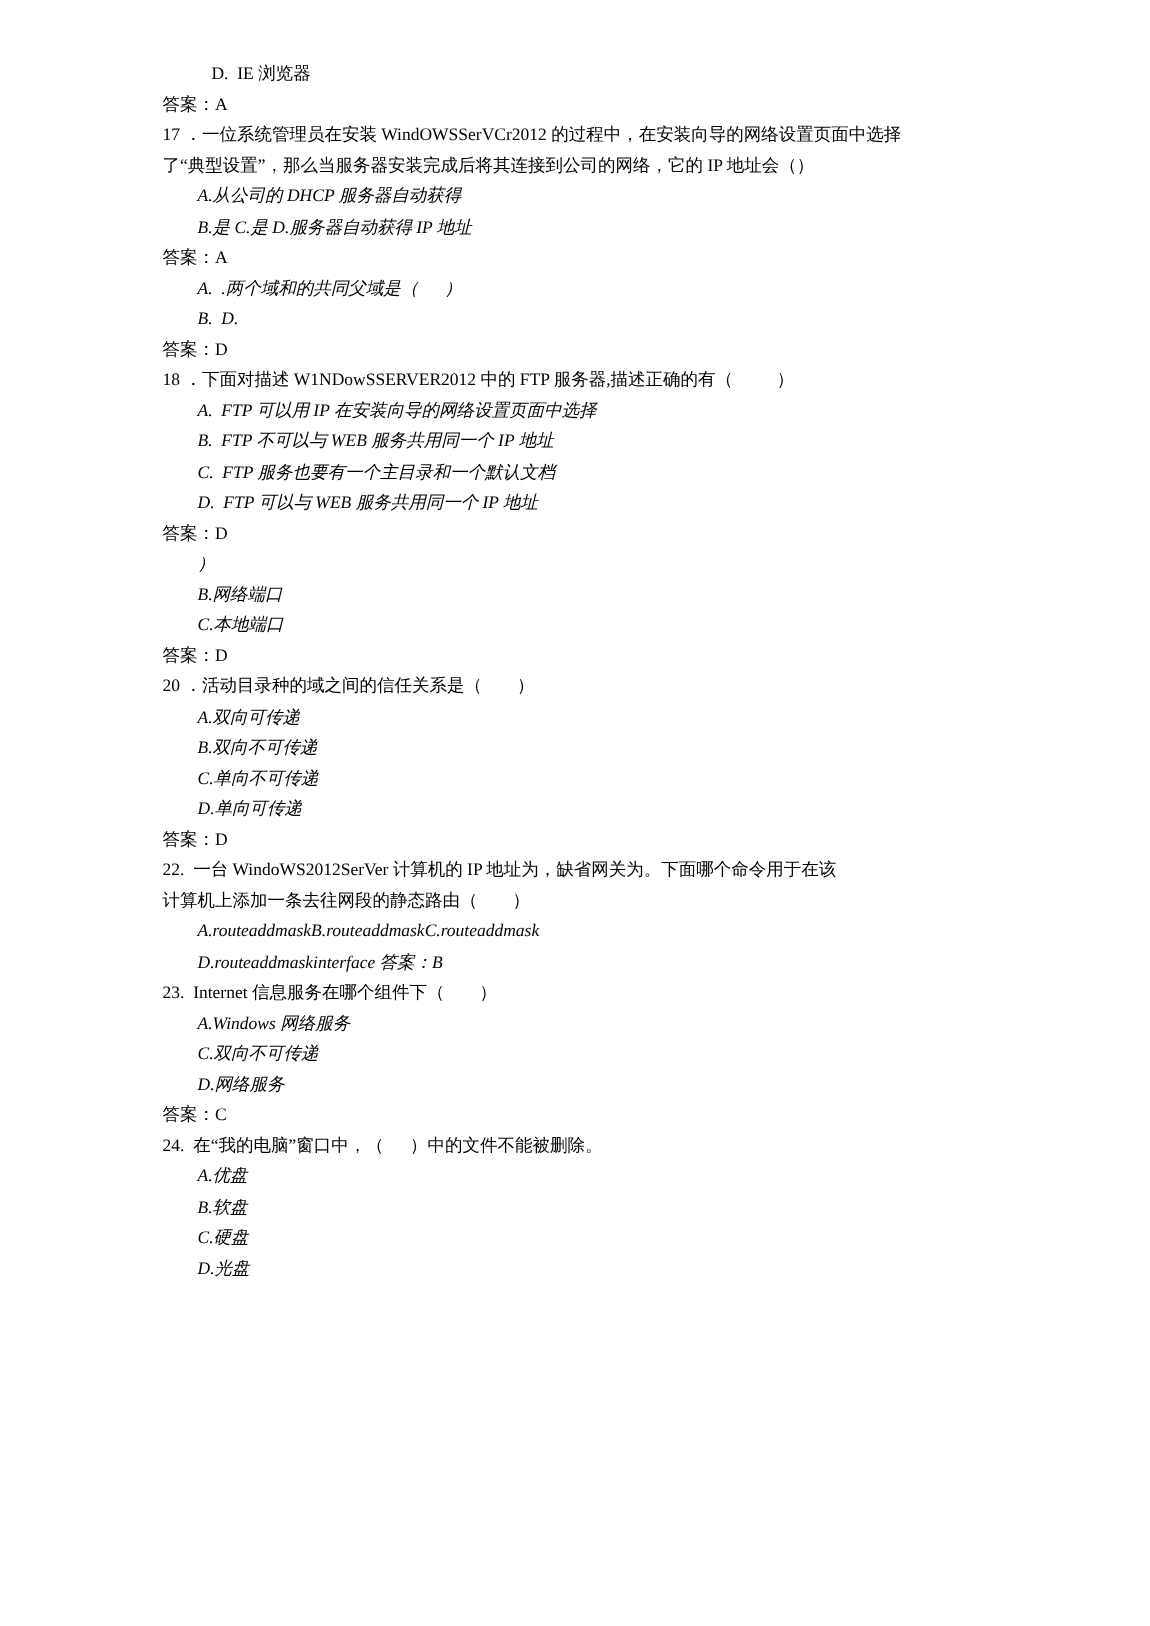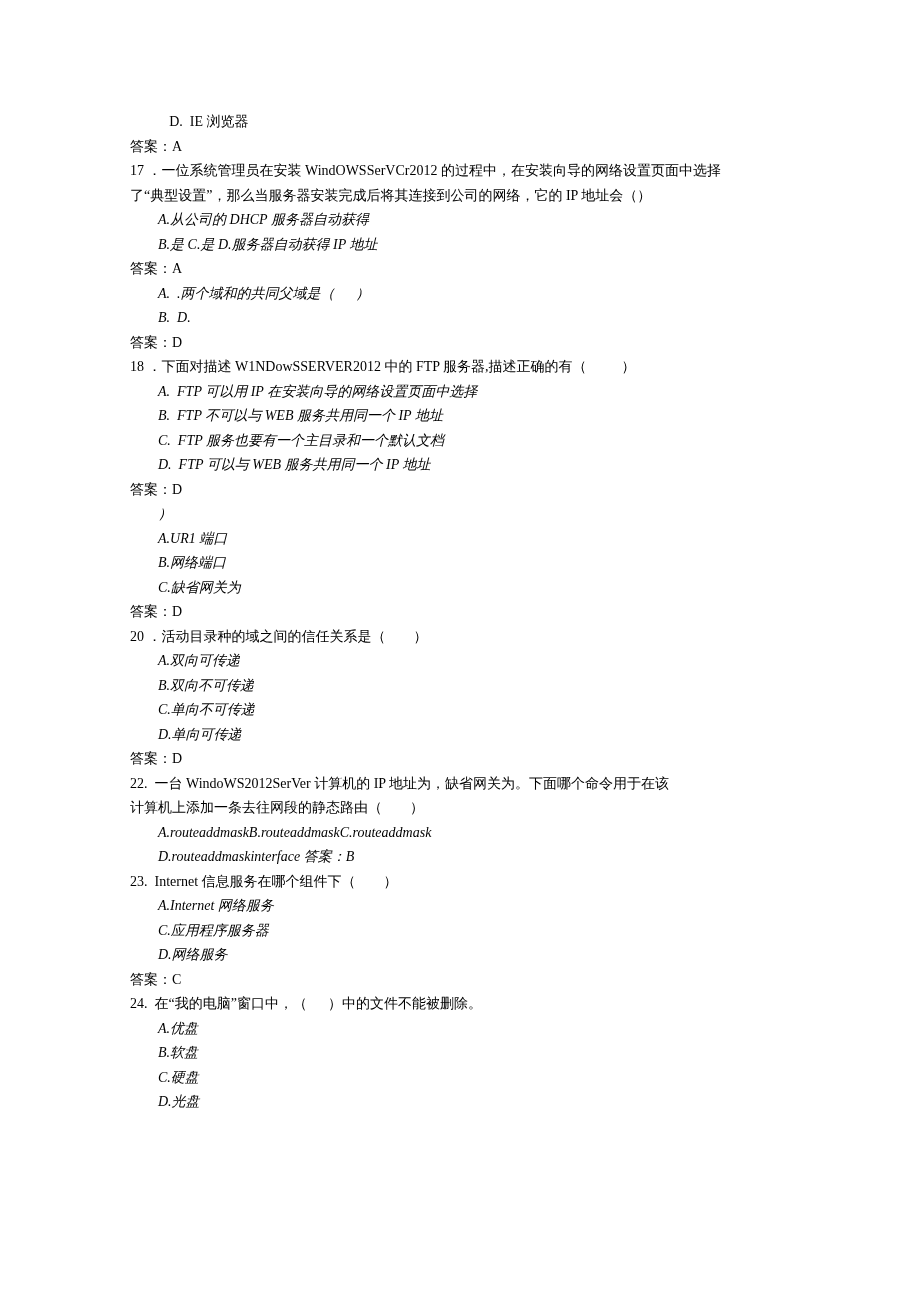--- a/index.html
+++ b/index.html
@@ -8,21 +8,21 @@
     background: #fff;
     font-family: "SimSun", "宋体", serif;
     font-size: 14px;
     color: #000;
     line-height: 1.75;
   }
   .page {
     width: 920px;
     min-height: 1301px;
     box-sizing: border-box;
-    padding: 110px 130px 110px 130px;
+    padding: 48px 130px 110px 130px;
   }
   .line {
     white-space: pre-wrap;
   }
   .indent1 { padding-left: 2.8em; }
   .indent2 { padding-left: 2em; font-style: italic; }
 </style>
 </head>
 <body>
 
@@ -37,37 +37,36 @@
   <div class="line indent2">A.  .两个域和的共同父域是（      ）</div>
   <div class="line indent2">B.  D.</div>
   <div class="line">答案：D</div>
   <div class="line">18 ．下面对描述 W1NDowSSERVER2012 中的 FTP 服务器,描述正确的有（          ）</div>
   <div class="line indent2">A.  FTP 可以用 IP 在安装向导的网络设置页面中选择</div>
   <div class="line indent2">B.  FTP 不可以与 WEB 服务共用同一个 IP 地址</div>
   <div class="line indent2">C.  FTP 服务也要有一个主目录和一个默认文档</div>
   <div class="line indent2">D.  FTP 可以与 WEB 服务共用同一个 IP 地址</div>
   <div class="line">答案：D</div>
   <div class="line indent2">）</div>
-  <div class="line indent2">A.UR1 端口</div>
   <div class="line indent2">B.网络端口</div>
-  <div class="line indent2">C.缺省网关为</div>
+  <div class="line indent2">C.本地端口</div>
   <div class="line">答案：D</div>
   <div class="line">20 ．活动目录种的域之间的信任关系是（        ）</div>
   <div class="line indent2">A.双向可传递</div>
   <div class="line indent2">B.双向不可传递</div>
   <div class="line indent2">C.单向不可传递</div>
   <div class="line indent2">D.单向可传递</div>
   <div class="line">答案：D</div>
   <div class="line">22.  一台 WindoWS2012SerVer 计算机的 IP 地址为，缺省网关为。下面哪个命令用于在该</div>
   <div class="line">计算机上添加一条去往网段的静态路由（        ）</div>
   <div class="line indent2">A.routeaddmaskB.routeaddmaskC.routeaddmask</div>
   <div class="line indent2">D.routeaddmaskinterface 答案：B</div>
   <div class="line">23.  Internet 信息服务在哪个组件下（        ）</div>
-  <div class="line indent2">A.Internet 网络服务</div>
-  <div class="line indent2">C.应用程序服务器</div>
+  <div class="line indent2">A.Windows 网络服务</div>
+  <div class="line indent2">C.双向不可传递</div>
   <div class="line indent2">D.网络服务</div>
   <div class="line">答案：C</div>
   <div class="line">24.  在“我的电脑”窗口中，（      ）中的文件不能被删除。</div>
   <div class="line indent2">A.优盘</div>
   <div class="line indent2">B.软盘</div>
   <div class="line indent2">C.硬盘</div>
   <div class="line indent2">D.光盘</div>
 </div>
 
 </body></html>

